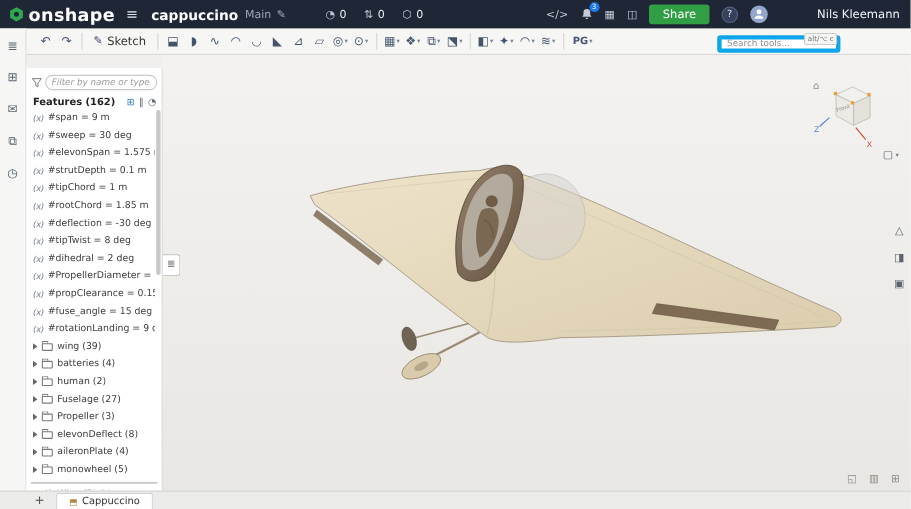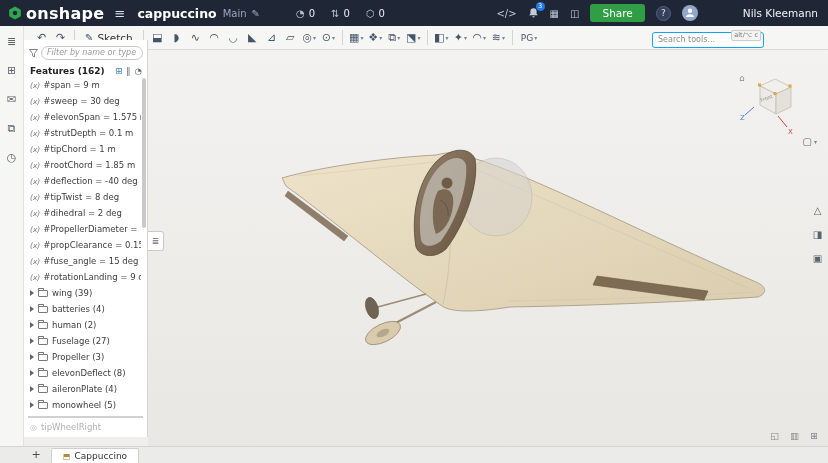--- a/index.html
+++ b/index.html
@@ -35,37 +35,37 @@
   
   .toolbar { position:absolute; top:26px; left:0; right:0; height:24px; background:#f6f6f5;
              border-bottom:1px solid #d9d9d9; display:flex; align-items:center; padding-left:32px; }
   .tbtn { min-width:19px; height:20px; display:flex; align-items:center; justify-content:center;
           font-size:11px; color:#44556b; cursor:pointer; border-radius:2px; }
   .dd::after { content:"▾"; font-size:6px; color:#7a8594; margin-left:1px; }
   .sep { width:1px; height:15px; background:#d4d4d2; margin:0 4px; }
   .sketch { display:flex; align-items:center; gap:4px; font-size:10.5px; color:#333;
             padding:0 6px; height:20px; cursor:pointer; border-radius:2px; }
   .skicon { color:#44556b; font-size:10px; }
-  .pg { font-size:9px; font-weight:normal; padding:0 4px; }
+  .pg { font-size:9px; font-weight:bold; padding:0 4px; }
   .search { position:relative; margin-left:auto; margin-right:64px; width:112px; }
-  .sinput { width:100%; height:16px; border:1px solid #0ea5e9; border-radius:3px; background:#fff;
+  .sinput { width:100%; height:16px; border:4px solid #0ea5e9; border-radius:3px; background:#fff;
             font-size:8px; padding:0 32px 0 5px; color:#444; font-family:inherit; }
   .sinput::placeholder { color:#8d8d8d; }
   .kbd { position:absolute; right:3px; top:3px; font-size:6.5px; color:#777;
          border:1px solid #ccc; border-radius:2px; padding:0 2px; background:#f4f4f3; line-height:9px; }
 
   
   .leftstrip { position:absolute; top:26px; left:0; width:24px; bottom:17px; background:#f6f6f5;
                border-right:1px solid #e2e2e0; display:flex; flex-direction:column; align-items:center;
                padding-top:6px; gap:11px; }
   .strip-btn { width:18px; height:18px; display:flex; align-items:center; justify-content:center;
                font-size:11px; color:#5b6770; cursor:pointer; border-radius:2px; }
 
   
-  .panel { position:absolute; left:24px; top:40px; width:124px; height:397px; background:#fff;
+  .panel { position:absolute; left:24px; top:62px; width:124px; height:397px; background:#fff;
            border-right:1px solid #d5d5d5; }
   .filter-row { display:flex; align-items:center; gap:3px; padding:3px 4px 2px 5px; }
   .f-input { flex:1; min-width:0; height:14px; border:1px solid #c9c9c9; border-radius:8px;
              font-size:8px; font-style:italic; padding:0 5px; color:#555; font-family:inherit; }
   .f-input::placeholder { color:#9b9b9b; }
   .ph-header { display:flex; padding:2px 5px 1px 6px; }
   .ph-title { font-size:9px; font-weight:bold; color:#222; flex:1; }
   .hicon { font-size:8.5px; color:#5b6770; margin-left:4px; cursor:pointer; }
   .hicon.blue { color:#2f7fc2; }
   .rows { padding-right:6px; }
@@ -244,21 +244,21 @@
       <div class="frow">
           <span class="vicon">(x)</span>
           <span class="flabel">#tipChord = 1 m</span>
         </div>
       <div class="frow">
           <span class="vicon">(x)</span>
           <span class="flabel">#rootChord = 1.85 m</span>
         </div>
       <div class="frow">
           <span class="vicon">(x)</span>
-          <span class="flabel">#deflection = -40 deg</span>
+          <span class="flabel">#deflection = -30 deg</span>
         </div>
       <div class="frow">
           <span class="vicon">(x)</span>
           <span class="flabel">#tipTwist = 8 deg</span>
         </div>
       <div class="frow">
           <span class="vicon">(x)</span>
           <span class="flabel">#dihedral = 2 deg</span>
         </div>
       <div class="frow">

